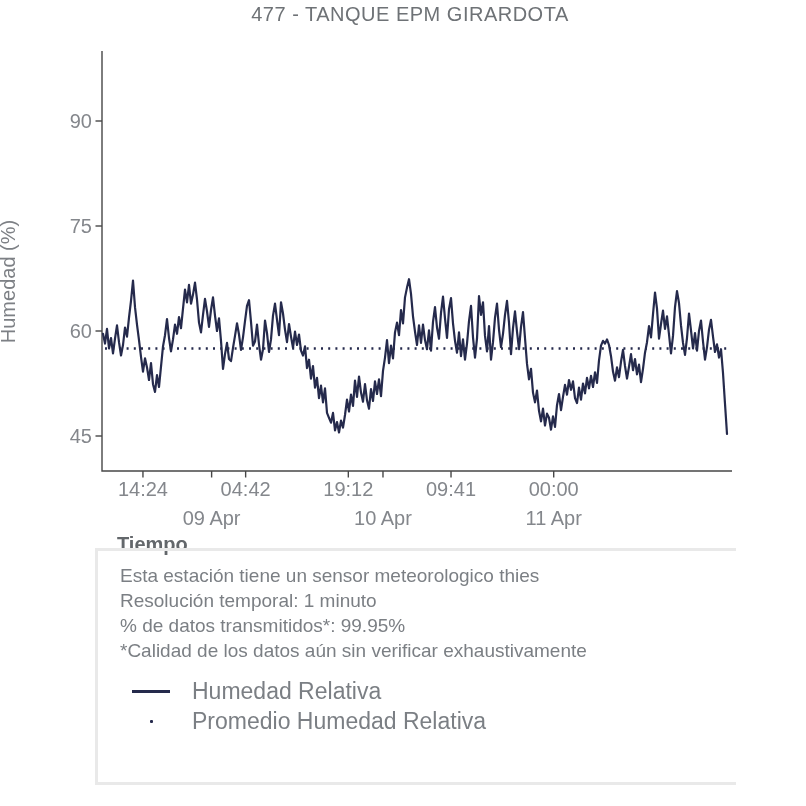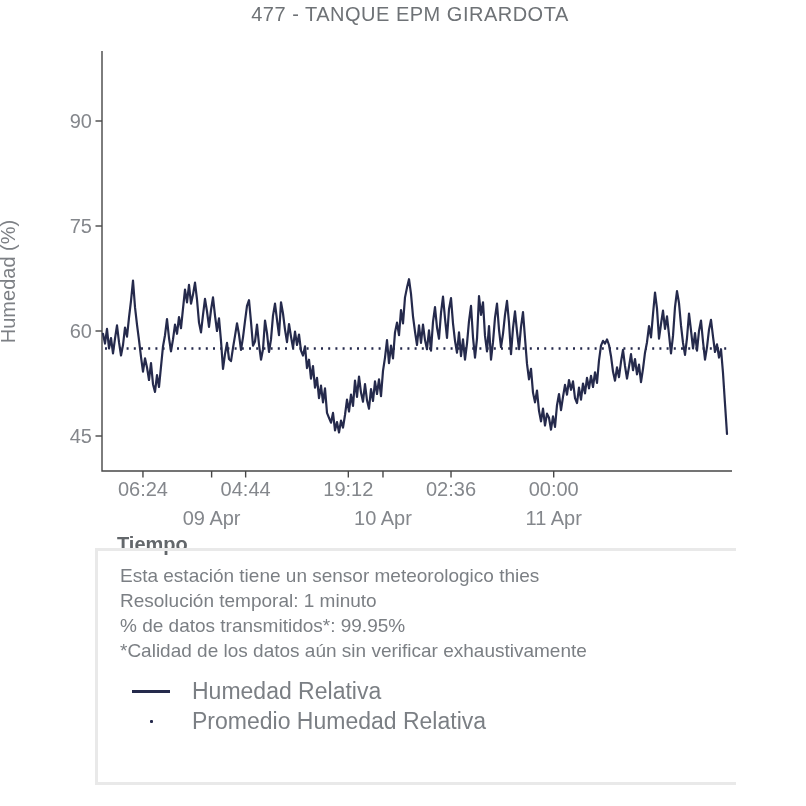--- a/index.html
+++ b/index.html
@@ -50,24 +50,24 @@
       <line x1="382.98" x2="382.98" y1="471" y2="477.5" stroke="#474747" stroke-width="1.4"></line>
       <line x1="105" x2="730" y1="348.5" y2="348.5" stroke="#252a4c" stroke-width="2.4" stroke-dasharray="2 5.2"></line>
       <polyline points="103,333.8 105,343.6 107,328.9 109,348.5 111,338.0 113,353.4 115,338.7 117,325.4 119,342.2 121,355.5 123,345.0 125,327.5 127,336.6 129,317.7 131,300.9 133,280.6 135,307.2 137,324.7 139,340.1 141,356.9 143,371.6 145,358.3 147,367.4 149,380.0 151,363.2 153,384.2 155,391.9 157,375.1 159,387.0 161,366.7 163,346.4 165,335.2 167,319.1 169,338.0 171,351.3 173,339.4 175,324.7 177,333.8 179,317.0 181,328.2 183,308.6 185,289.7 187,302.3 189,284.8 191,303.7 193,294.6 195,282.7 197,299.5 199,322.6 201,332.4 203,314.9 205,298.8 207,311.4 209,326.8 211,310.0 213,297.4 215,315.6 217,331.0 219,318.4 221,340.8 223,368.8 225,354.1 227,342.9 229,359.0 231,361.1 233,347.8 235,335.9 237,323.3 239,334.5 241,349.9 243,337.3 245,321.2 247,305.8 249,300.2 251,321.9 253,345.7 255,341.5 257,324.7 259,344.3 261,359.7 263,349.2 265,320.5 267,333.1 269,352.0 271,339.4 273,315.6 275,303.7 277,319.8 279,335.2 281,302.3 283,313.5 285,329.6 287,342.2 289,324.0 291,336.6 293,347.8 295,331.7 297,345.0 299,334.5 301,350.6 303,355.5 305,346.4 307,368.1 309,359.7 311,378.6 313,366.0 315,387.7 317,377.9 319,398.2 321,385.6 323,402.4 325,388.4 327,412.9 329,417.8 331,422.7 333,412.9 335,430.4 337,422.0 339,432.5 341,420.6 343,427.6 345,415.0 347,399.6 349,411.5 351,394.7 353,405.9 355,380.7 357,396.8 359,376.5 361,392.6 363,401.7 365,384.2 367,400.3 369,408.7 371,389.1 373,401.0 375,381.4 377,394.0 379,379.3 381,396.1 383,370.9 385,357.6 387,340.1 389,363.2 391,345.7 393,358.3 395,332.4 397,322.6 399,335.2 401,310.0 403,323.3 405,297.4 407,287.6 409,279.2 411,293.9 413,316.3 415,331.7 417,345.0 419,325.4 421,342.9 423,324.7 425,340.1 427,349.2 429,330.3 431,350.6 433,321.9 435,307.2 437,327.5 439,338.7 441,312.8 443,296.7 445,318.4 447,338.0 449,309.3 451,298.1 453,323.3 455,340.8 457,352.7 459,332.4 461,356.2 463,339.4 465,359.7 467,343.6 469,321.2 471,305.8 473,337.3 475,357.6 477,338.7 479,296.0 481,314.9 483,302.3 485,335.9 487,351.3 489,326.1 491,359.7 493,342.2 495,317.7 497,303.7 499,329.6 501,347.1 503,333.8 505,314.9 507,300.9 509,322.6 511,354.1 513,328.2 515,311.4 517,331.7 519,349.2 521,326.8 523,312.1 525,338.0 527,363.9 529,379.3 531,368.8 533,392.6 535,402.4 537,390.5 539,410.8 541,421.3 543,408.7 545,425.5 547,413.6 549,417.8 551,429.7 553,416.4 555,426.9 557,405.2 559,394.0 561,410.1 563,396.8 565,384.9 567,394.7 569,380.0 571,389.8 573,381.4 575,398.2 577,403.1 579,387.7 581,399.6 583,383.5 585,393.3 587,377.9 589,388.4 591,375.8 593,387.0 595,372.3 597,382.8 599,360.4 601,345.7 603,340.8 605,343.6 607,339.4 609,345.0 611,356.2 613,371.6 615,380.7 617,367.4 619,377.2 621,361.8 623,349.9 625,366.0 627,378.6 629,366.7 631,354.1 633,370.2 635,359.0 637,374.4 639,364.6 641,382.1 643,368.8 645,352.7 647,342.2 649,326.1 651,337.3 653,314.2 655,292.5 657,308.6 659,338.7 661,324.0 663,310.7 665,328.9 667,316.3 669,334.5 671,353.4 673,335.9 675,307.2 677,291.1 679,303.0 681,325.4 683,342.9 685,354.8 687,338.0 689,313.5 691,330.3 693,348.5 695,333.1 697,350.6 699,331.0 701,320.5 703,341.5 705,359.7 707,347.1 709,329.6 711,319.8 713,336.6 715,352.0 717,344.3 719,357.6 721,349.2 723,373.0 725,403.8 727,433.9" fill="none" stroke="#252a4c" stroke-width="2.2" stroke-linejoin="round" stroke-linecap="round"></polyline>
     </svg>
 
   <div id="chart-labels">
       <div class="tick-label y-tick" style="left: 2px; top: 110px; text-align: right;">90</div>
       <div class="tick-label y-tick" style="left: 2px; top: 215px;">75</div>
       <div class="tick-label y-tick" style="left: 2px; top: 320px;">60</div>
       <div class="tick-label y-tick" style="left: 2px; top: 425px;">45</div>
-      <div class="tick-label x-tick" style="left: 87.95px; top: 478px;">06:24</div>
-      <div class="tick-label x-tick" style="left: 190.64px; top: 478px;">04:44</div>
+      <div class="tick-label x-tick" style="left: 87.95px; top: 478px;">14:24</div>
+      <div class="tick-label x-tick" style="left: 190.64px; top: 478px;">04:42</div>
       <div class="tick-label x-tick" style="left: 293.33px; top: 478px;">19:12</div>
-      <div class="tick-label x-tick" style="left: 396.02px; top: 478px;">02:36</div>
+      <div class="tick-label x-tick" style="left: 396.02px; top: 478px;">09:41</div>
       <div class="tick-label x-tick" style="left: 498.71px; top: 478px;">00:00</div>
       <div class="tick-label x-date" style="left: 156.62px; top: 507px;">09 Apr</div>
       <div class="tick-label x-date" style="left: 327.98px; top: 507px;">10 Apr</div>
       <div class="tick-label x-date" style="left: 498.71px; top: 507px;">11 Apr</div>
     </div>
 
   <div class="x-axis-label">Tiempo</div>
 
   <div class="info-box">
     <div class="info-line">Esta estación tiene un sensor meteorologico thies</div>

